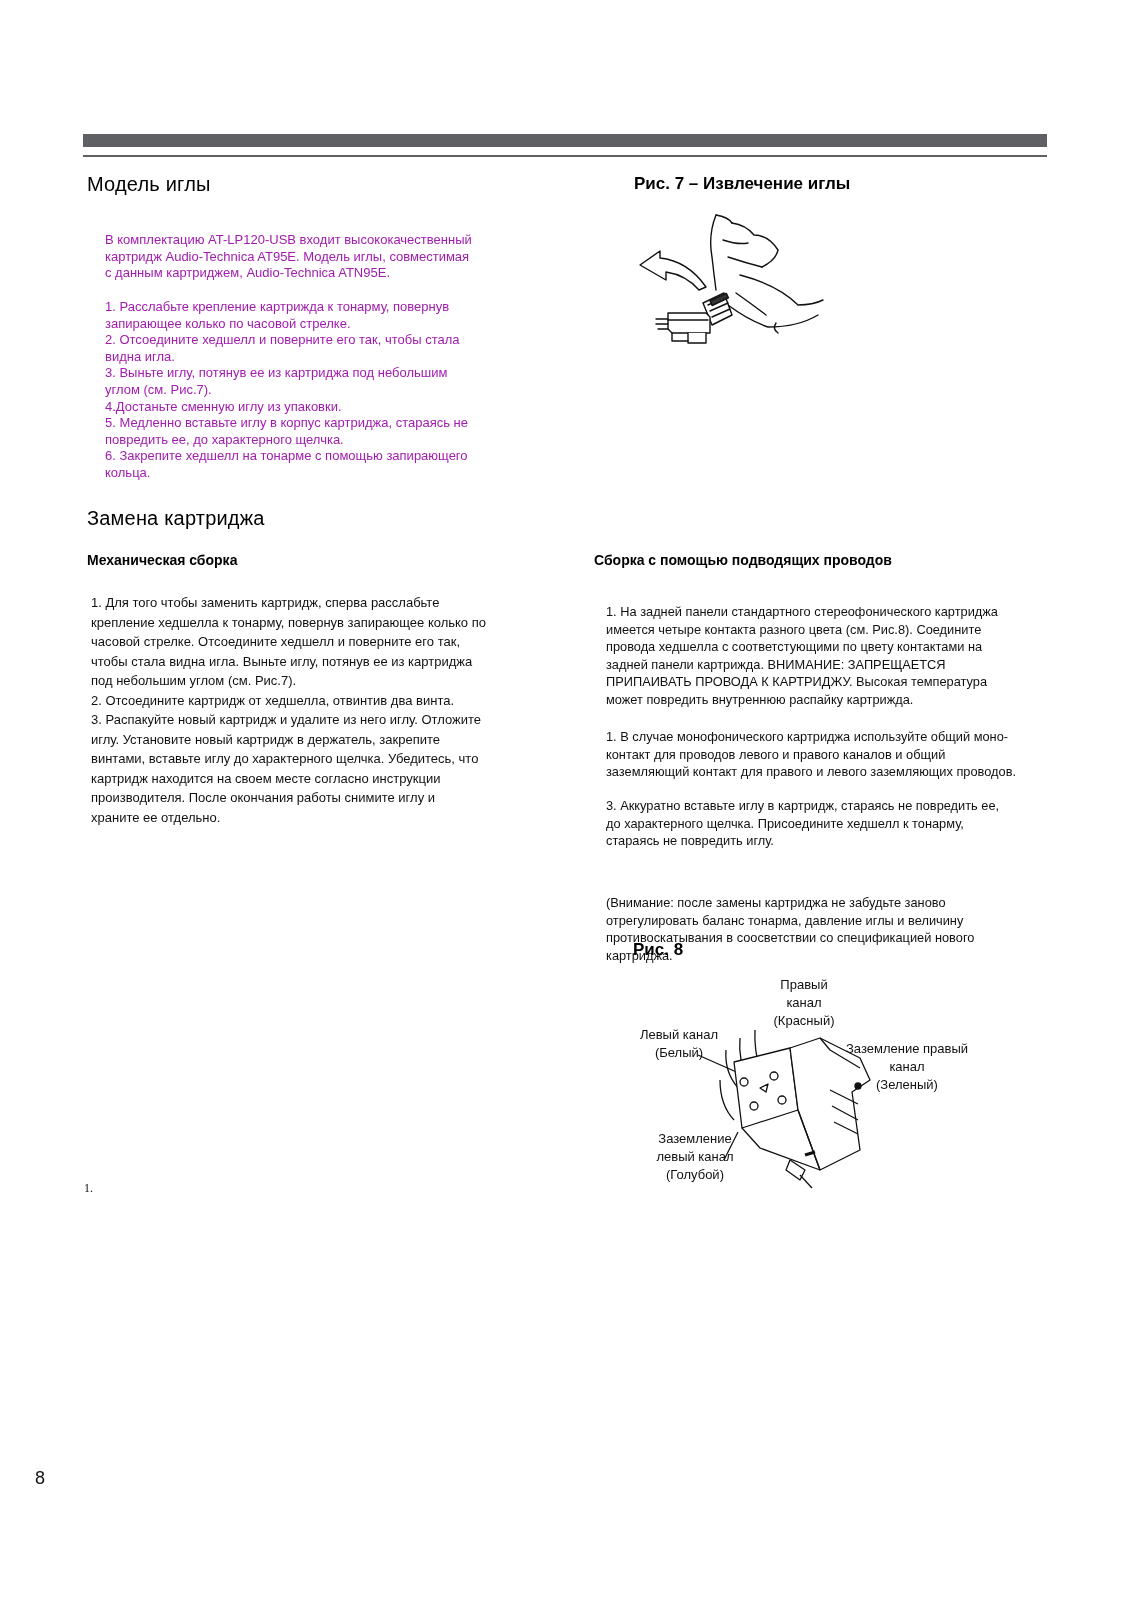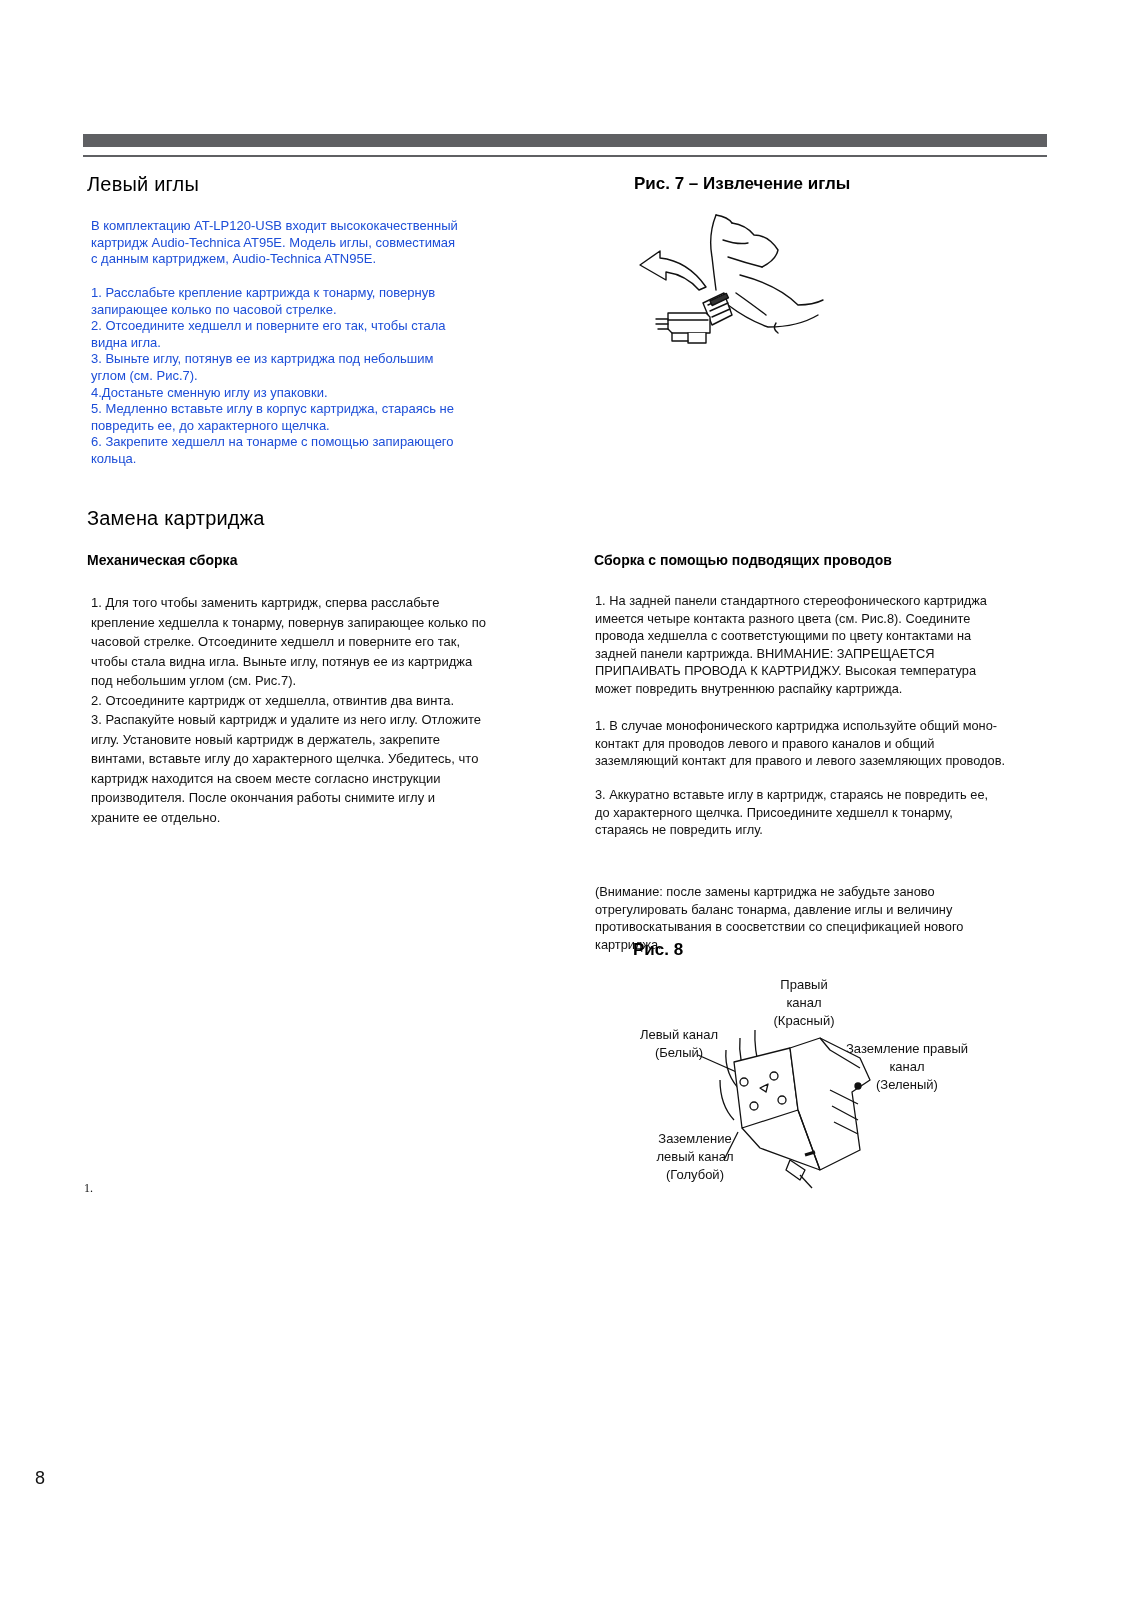--- a/index.html
+++ b/index.html
@@ -5,35 +5,35 @@
   html, body { margin:0; padding:0; background:#ffffff; }
   body { width:1131px; height:1600px; position:relative; overflow:hidden;
          font-family:"Liberation Sans", sans-serif; color:#111; }
   .abs { position:absolute; }
   .top-bar { left:83px; top:134px; width:964px; height:13px; background:#5f6063; }
   .top-rule { left:83px; top:155px; width:964px; height:2px; background:#5f6063; }
   .h1 { font-size:20px; font-weight:normal; letter-spacing:0.2px; color:#000; }
   .h1.bold { font-weight:normal; font-size:20px; }
   .fig-cap { font-size:17px; font-weight:bold; color:#000; }
   .sub-h { font-size:14px; font-weight:bold; color:#000; }
-  .p { font-size:13px; line-height:16.6px; color:#1d4ed8; margin:4px; white-space:pre-line; }
+  .p { font-size:13px; line-height:16.6px; color:#a21caf; margin:18px; white-space:pre-line; }
   .p2 { font-size:13px; line-height:19.5px; color:#111; margin:4px; white-space:pre-line; }
-  .p3 { font-size:12.8px; line-height:17.6px; color:#111; margin:1px; white-space:pre-line; }
+  .p3 { font-size:12.8px; line-height:17.6px; color:#111; margin:12px; white-space:pre-line; }
   .lbl { font-size:13px; line-height:18px; color:#111; text-align:center; white-space:pre-line; }
   .footnote { font-family:"Liberation Serif", serif; font-size:12px; }
   .page-num { font-size:18px; }
   svg { overflow:visible; }
 </style>
 </head>
 <body>
 
 <div class="abs top-bar"></div>
 <div class="abs top-rule"></div>
 
-<div class="abs h1" style="left:87px; top:173px; font-size:20px;">Левый иглы</div>
+<div class="abs h1" style="left:87px; top:173px; font-size:20px;">Модель иглы</div>
 
 <p class="abs p" style="left:87px; top:214px; width:460px;">В комплектацию AT-LP120-USB входит высококачественный
 картридж Audio-Technica AT95E. Модель иглы, совместимая
 с данным картриджем,  Audio-Technica ATN95E.</p>
 
 <p class="abs p" style="left:87px; top:281px; width:460px;">1.  Расслабьте крепление картрижда к тонарму, повернув
 запирающее колько по часовой стрелке.
 2. Отсоедините хедшелл и поверните его так, чтобы стала
 видна игла.
 3. Выньте иглу, потянув ее из картриджа под небольшим

